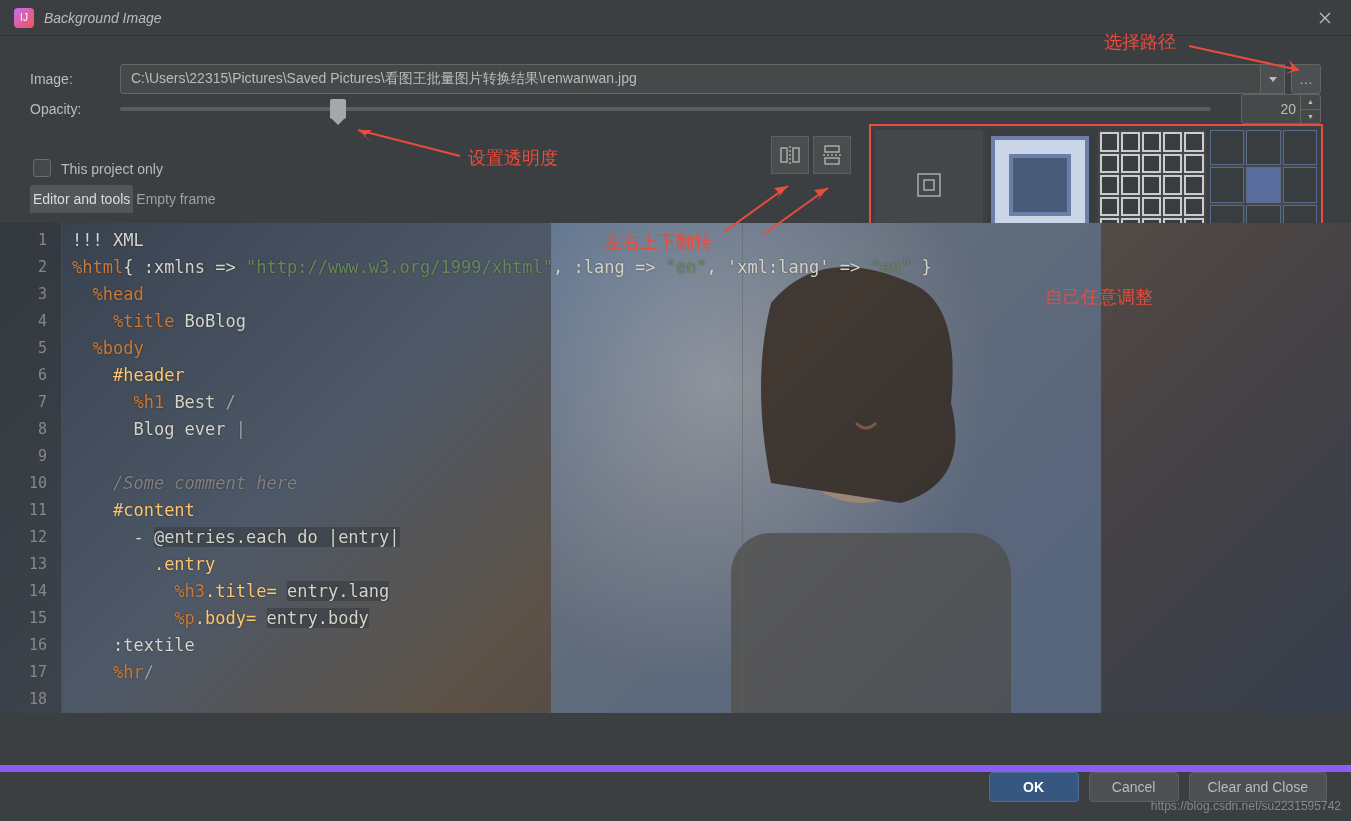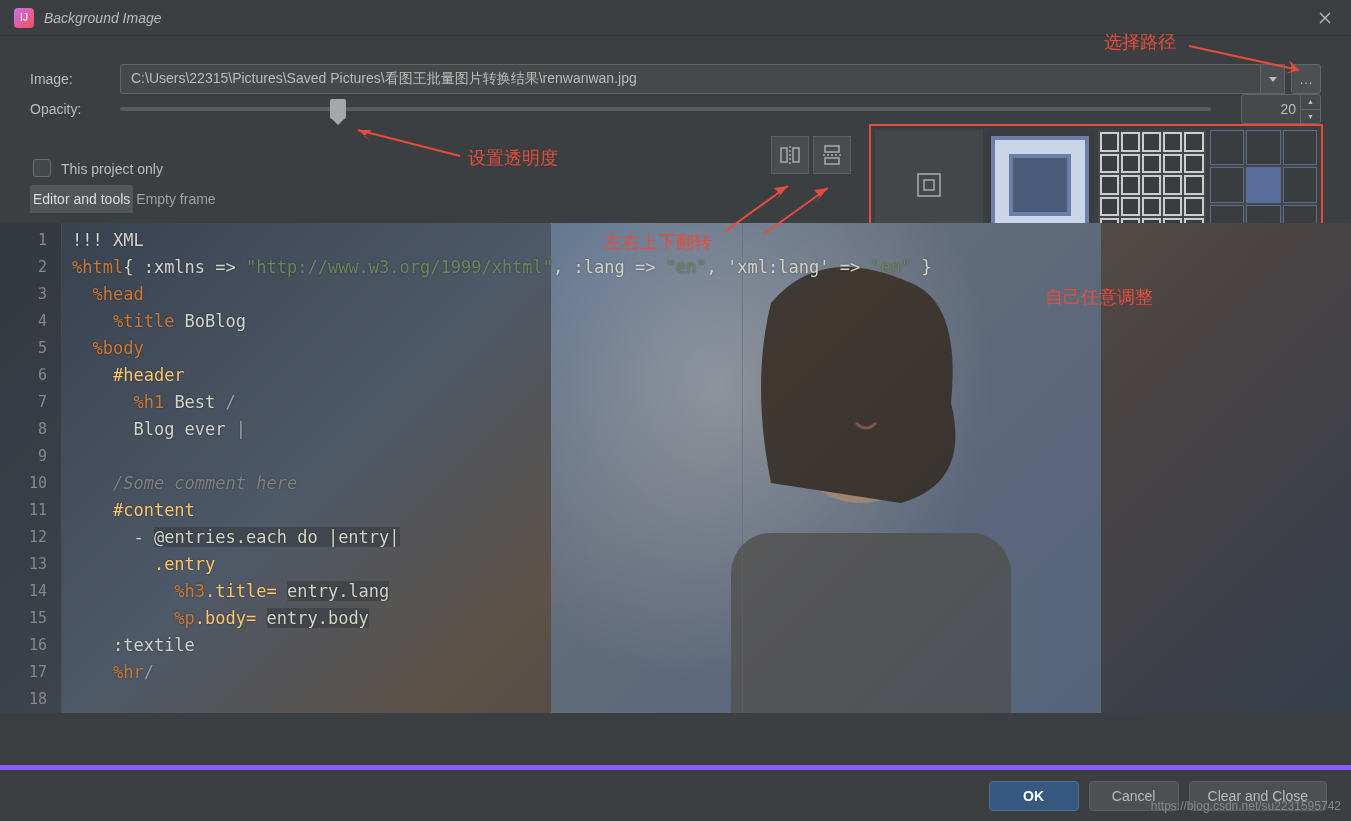--- a/index.html
+++ b/index.html
@@ -134,23 +134,23 @@
     .c-gray { color: #808080; font-style: italic; }
     .c-lgray { color: #a0a0a0; }
     .hl { background: rgba(55,60,65,0.6); }
     .split { position: absolute; left: 742px; top: 0; bottom: 0; width: 1px; background: rgba(100,100,100,0.5); z-index: 2; }
 
     .annot { position: absolute; color: #e74c3c; font-size: 18px; pointer-events: none; z-index: 10; font-weight: 500; }
     .arrow { position: absolute; pointer-events: none; z-index: 9; }
 
     .button-bar {
       position: absolute; bottom: 0; left: 0; right: 0; height: 56px;
-      display: flex; align-items: center; justify-content: flex-end;
+      display: flex; align-items: flex-start; justify-content: flex-end;
       padding-right: 24px; gap: 10px; background: #3c3f41;
-      border-top: 5px solid #8b5cf6;
+      border-top: 7px solid #8b5cf6;
     }
     .btn {
       min-width: 90px; height: 30px; padding: 0 18px; border-radius: 4px;
       border: 1px solid #5e6060; background: #4c5052; color: #bbb; cursor: pointer;
       display: flex; align-items: center; justify-content: center;
     }
     .btn.primary { background: #365880; border-color: #4c708c; color: #fff; font-weight: 600; }
 
     .watermark { position: absolute; right: 10px; bottom: 8px; font-size: 12px; color: #888; z-index: 20; }
   </style>

